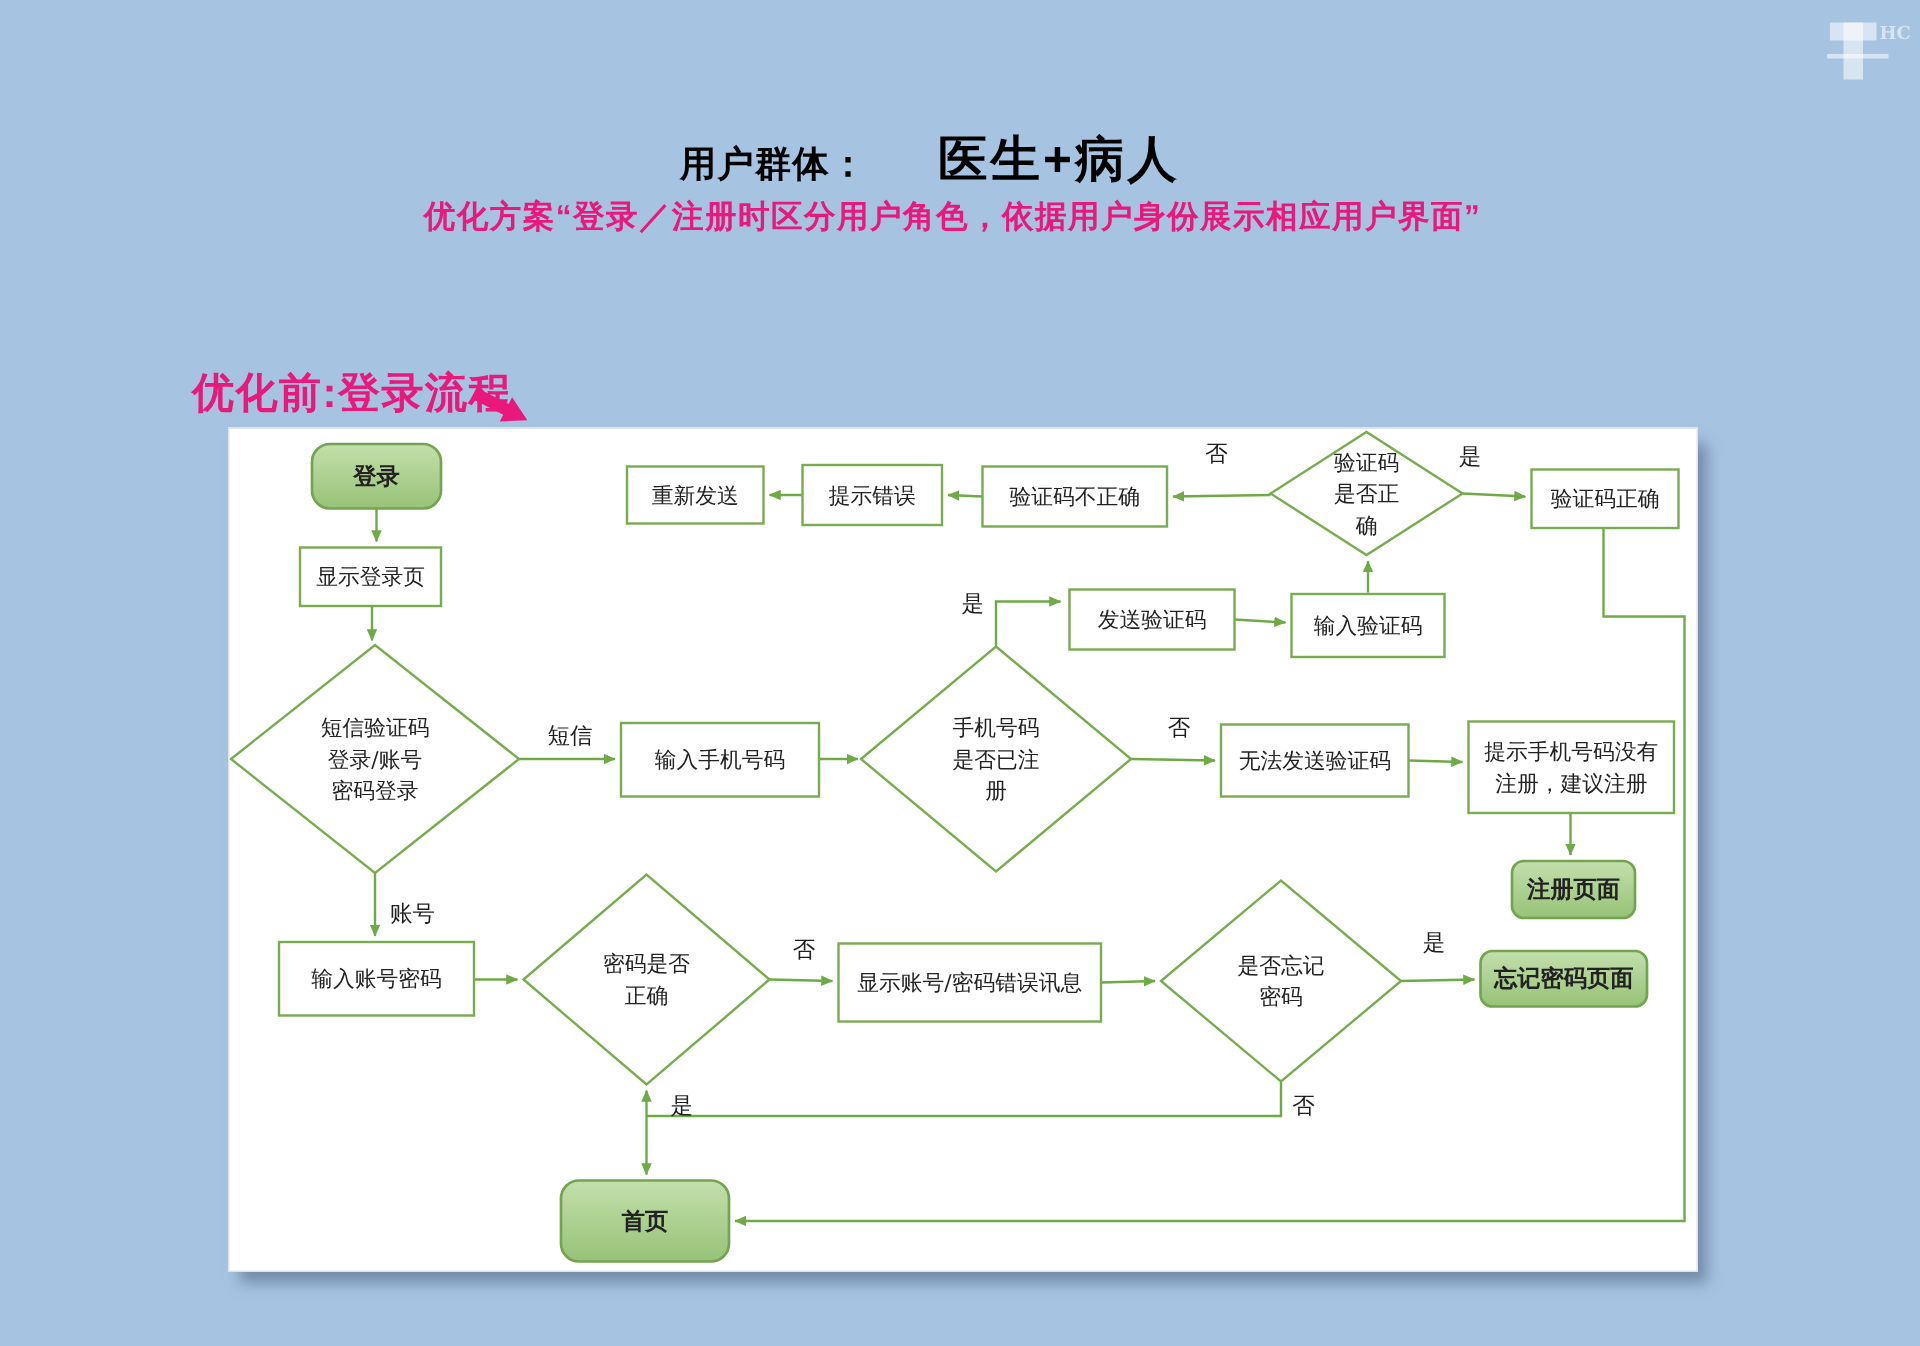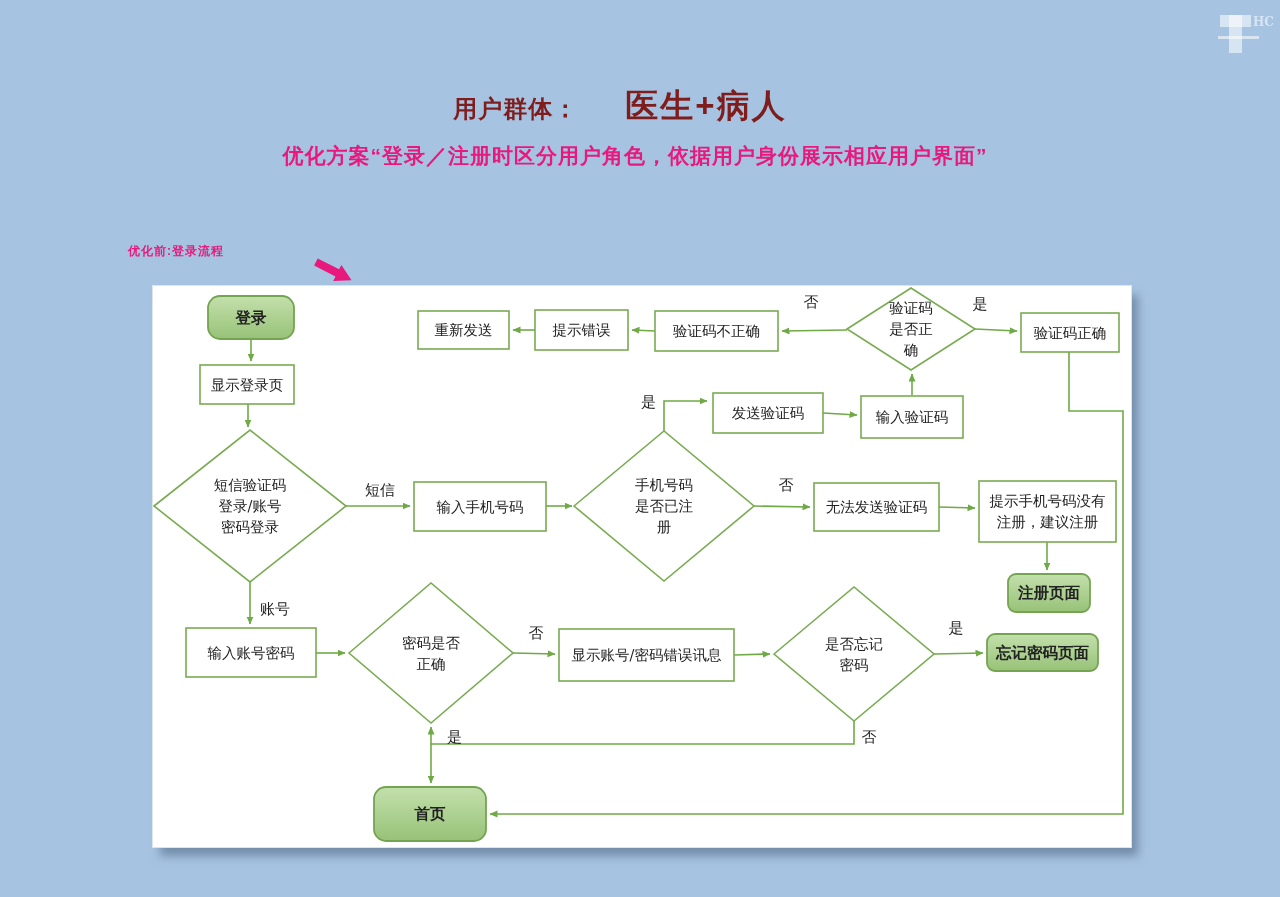--- a/index.html
+++ b/index.html
@@ -4,32 +4,32 @@
 <style>
   html,body{margin:0;padding:0;}
   body{
     width:1280px;height:897px;position:relative;overflow:hidden;
     background:#a6c4e2;
     font-family:"Liberation Sans", sans-serif;
   }
   .title-row{
     position:absolute;top:84px;left:0;right:40px;
     display:flex;justify-content:center;align-items:baseline;gap:6px;
-    color:#7f1d1d;
+    color:#000000;
     text-align:right;
   }
   .title-label{font-size:24px;font-weight:700;letter-spacing:1px;}
   .title-value{font-size:33px;font-weight:700;letter-spacing:2px;margin-left:41px;}
   .subtitle{
-    position:absolute;top:142px;left:0;right:10px;text-align:center;
+    position:absolute;top:130px;left:0;right:10px;text-align:center;
     color:#e8187d;font-size:21px;font-weight:700;letter-spacing:1px;
   }
   .section-label{
     position:absolute;top:243px;left:128px;
-    color:#e8187d;font-size:12px;font-weight:700;letter-spacing:1px;
+    color:#e8187d;font-size:28px;font-weight:700;letter-spacing:1px;
   }
   .section-arrow{position:absolute;top:250px;left:314px;}
   .logo{position:absolute;top:12px;left:1218px;}
   .canvas{
     position:absolute;left:152px;top:285px;width:978px;height:561px;
     background:#ffffff;border:1px solid #dfe4ea;
     box-shadow:7px 9px 9px -1px rgba(72,94,124,0.55);
   }
   svg text{font-family:"DejaVu Serif", serif;}
 </style>

